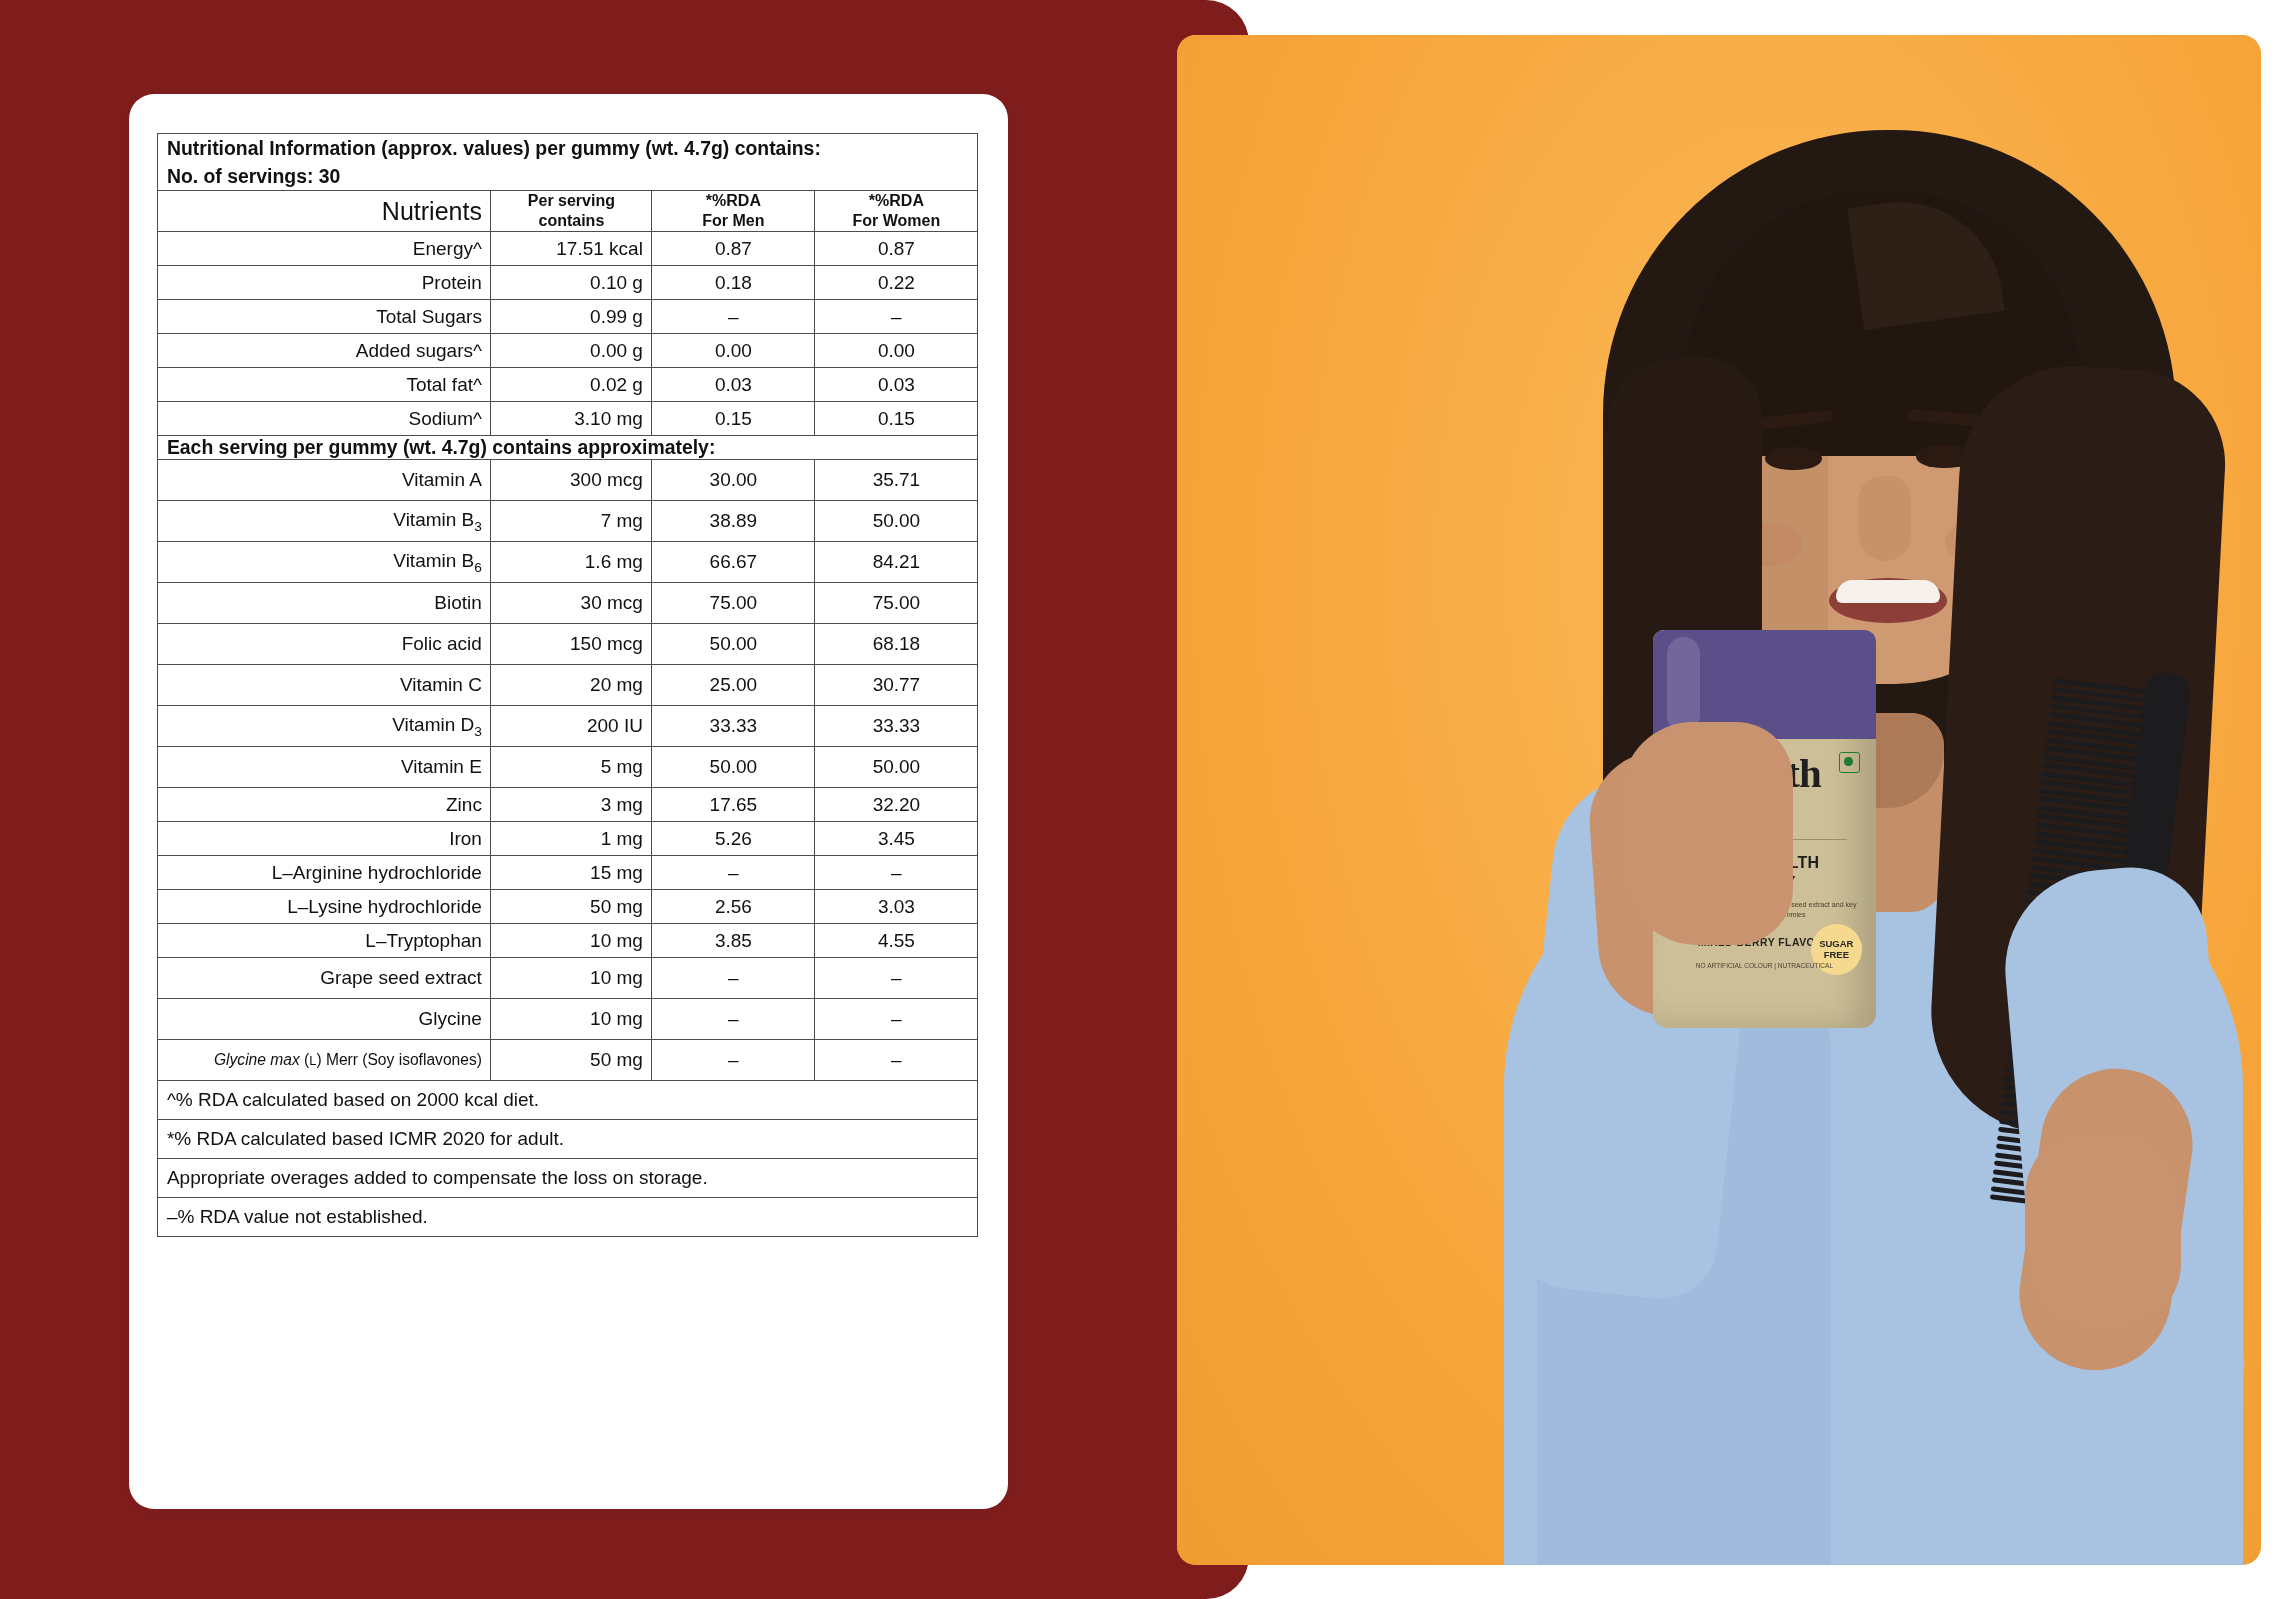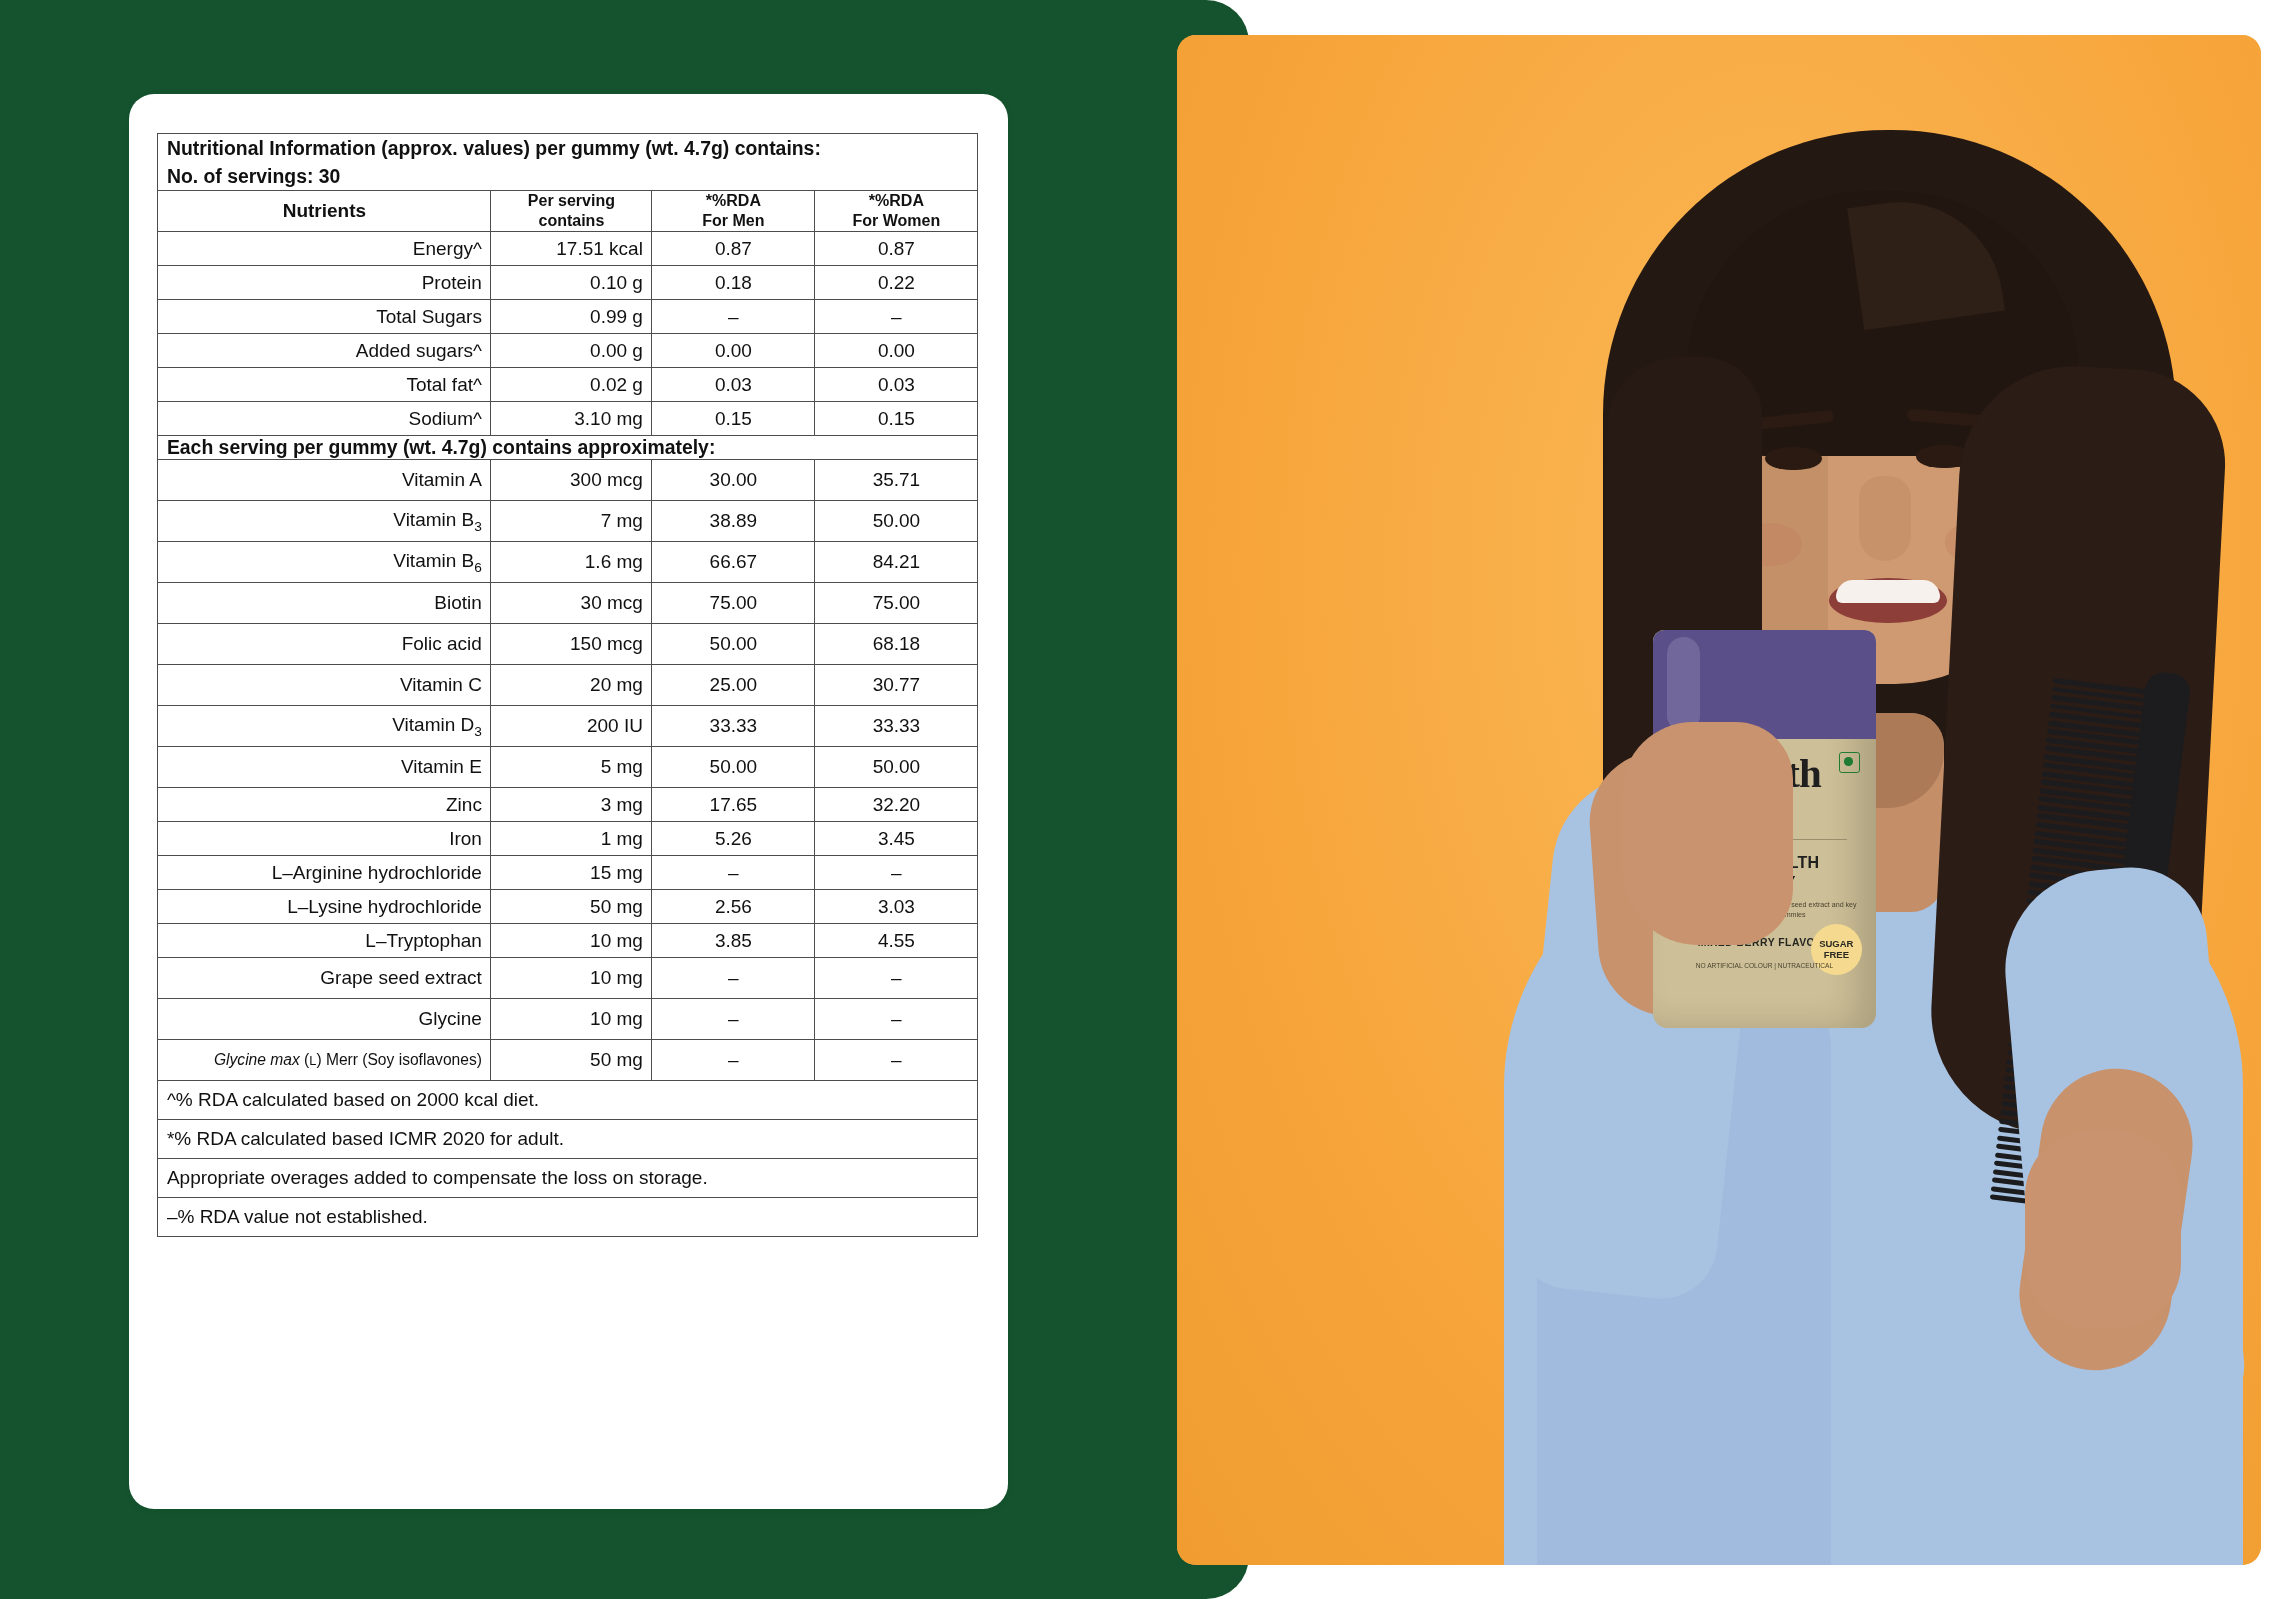--- a/index.html
+++ b/index.html
@@ -18,21 +18,21 @@
     display: flex;
     gap: 0;
   }
 
   
   .left-panel {
     position: absolute;
     left: 0; top: 0;
     width: 1249px;
     height: 1599px;
-    background: #14532d;
+    background: #7f1d1d;
     border-radius: 0 43px 43px 0;
   }
   .label-card {
     position: absolute;
     left: 129px;
     top: 94px;
     width: 879px;
     height: 1415px;
     background: #ffffff;
     border-radius: 25px;
@@ -70,23 +70,23 @@
     font-size: 19.4px;
   }
   .hdr-cell {
     text-align: center;
     font-weight: bold;
     font-size: 16px;
     line-height: 1.25;
     padding: 8.5px 4.7px;
   }
   .hdr-nutrients {
-    text-align: center;
-    font-weight: bold;
-    font-size: 19px;
+    text-align: right;
+    font-weight: normal;
+    font-size: 25px;
   }
   td.name { text-align: right; padding-left: 12.3px; height: 34px; }
   td.val  { text-align: right; }
   td.pct  { text-align: center; }
   .tall td { height: 41px; }
   .section-row td {
     font-weight: bold;
     text-align: left;
     padding: 9.5px 10.4px;
     font-size: 19.4px;

